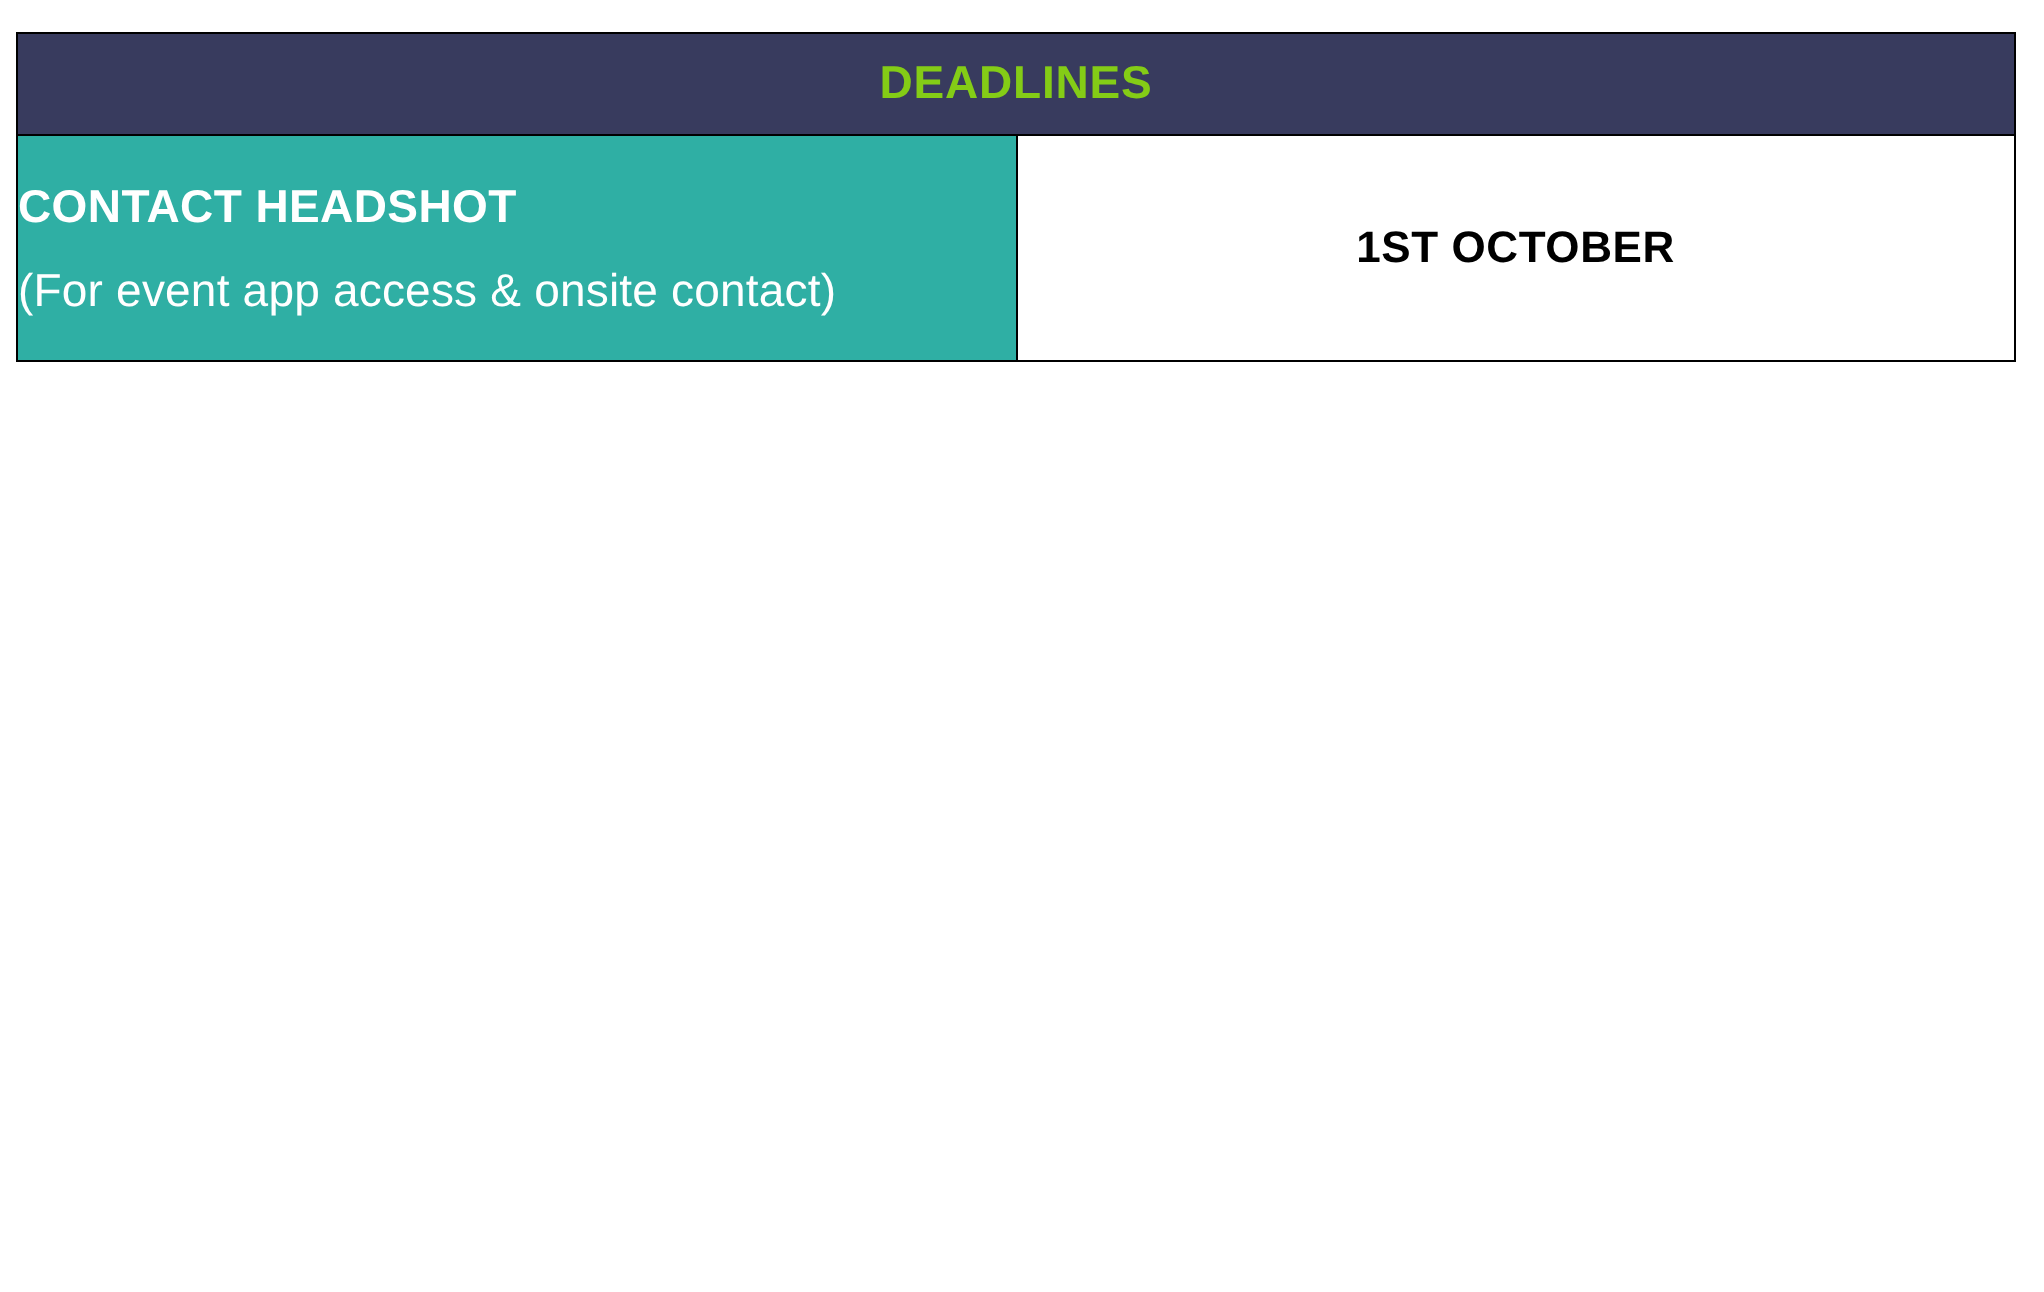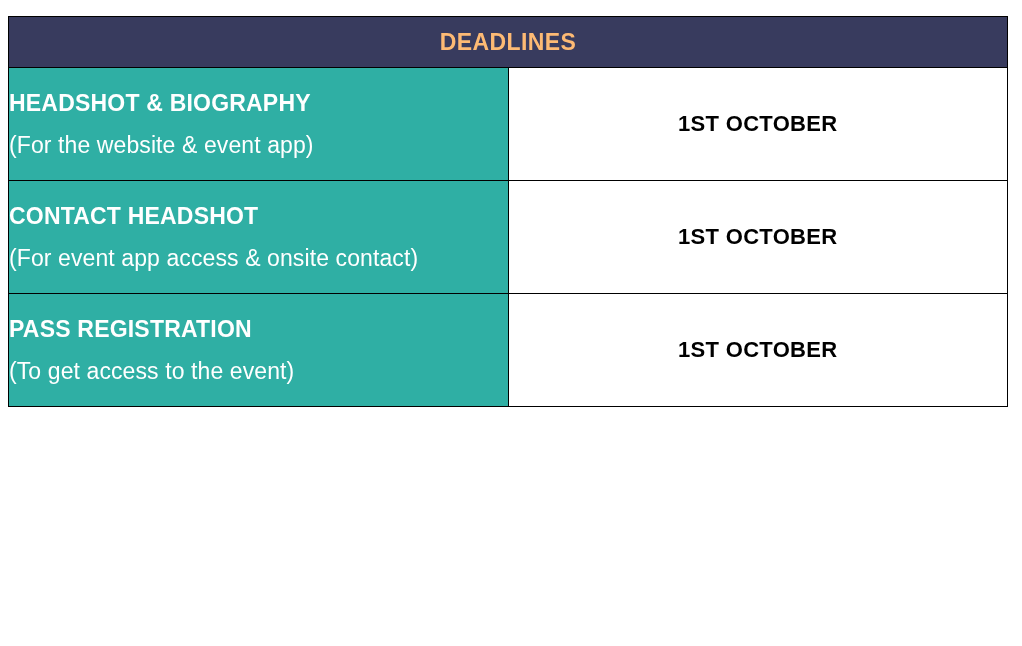--- a/index.html
+++ b/index.html
@@ -29,21 +29,21 @@
     padding: 0;
     vertical-align: middle;
   }
 
   .hdr-cell {
     background: #383B5E;
     height: 50px;
     text-align: center;
   }
   .hdr-title {
-    color: #fdba74;
+    color: #84cc16;
     font-size: 23px;
     font-weight: bold;
     letter-spacing: 0.4px;
     line-height: 1;
   }
 
   .task-cell {
     background: #2FAFA4;
     width: 732px;
     height: 112px;
@@ -85,46 +85,28 @@
 <table id="deadlines-table">
   <thead>
     <tr>
       <th class="hdr-cell" colspan="2">
         <span class="hdr-title">DEADLINES</span>
       </th>
     </tr>
   </thead>
   <tbody>
 
-    <tr>
-      <td class="task-cell">
-        <div class="task-title">HEADSHOT &amp; BIOGRAPHY</div>
-        <div class="task-sub">(For the website &amp; event app)</div>
-      </td>
-      <td class="date-cell">
-        <span class="date-text">1ST OCTOBER</span>
-      </td>
-    </tr>
 
     <tr>
       <td class="task-cell">
         <div class="task-title">CONTACT HEADSHOT</div>
         <div class="task-sub">(For event app access &amp; onsite contact)</div>
       </td>
       <td class="date-cell">
         <span class="date-text">1ST OCTOBER</span>
       </td>
     </tr>
 
 
-    <tr>
-      <td class="task-cell">
-        <div class="task-title">PASS REGISTRATION</div>
-        <div class="task-sub">(To get access to the event)</div>
-      </td>
-      <td class="date-cell">
-        <span class="date-text">1ST OCTOBER</span>
-      </td>
-    </tr>
 
 
   </tbody>
 </table>
 
 </body></html>

